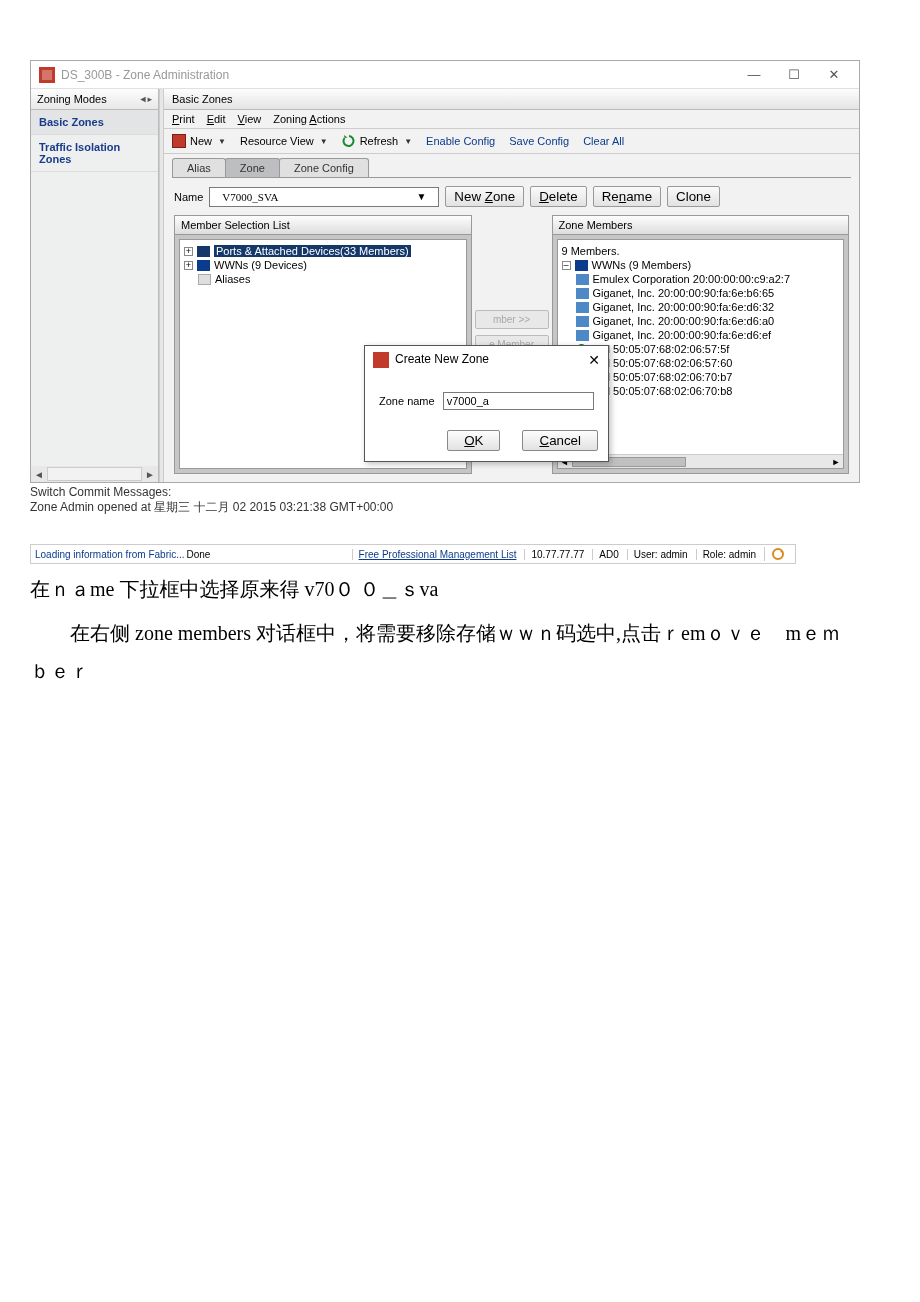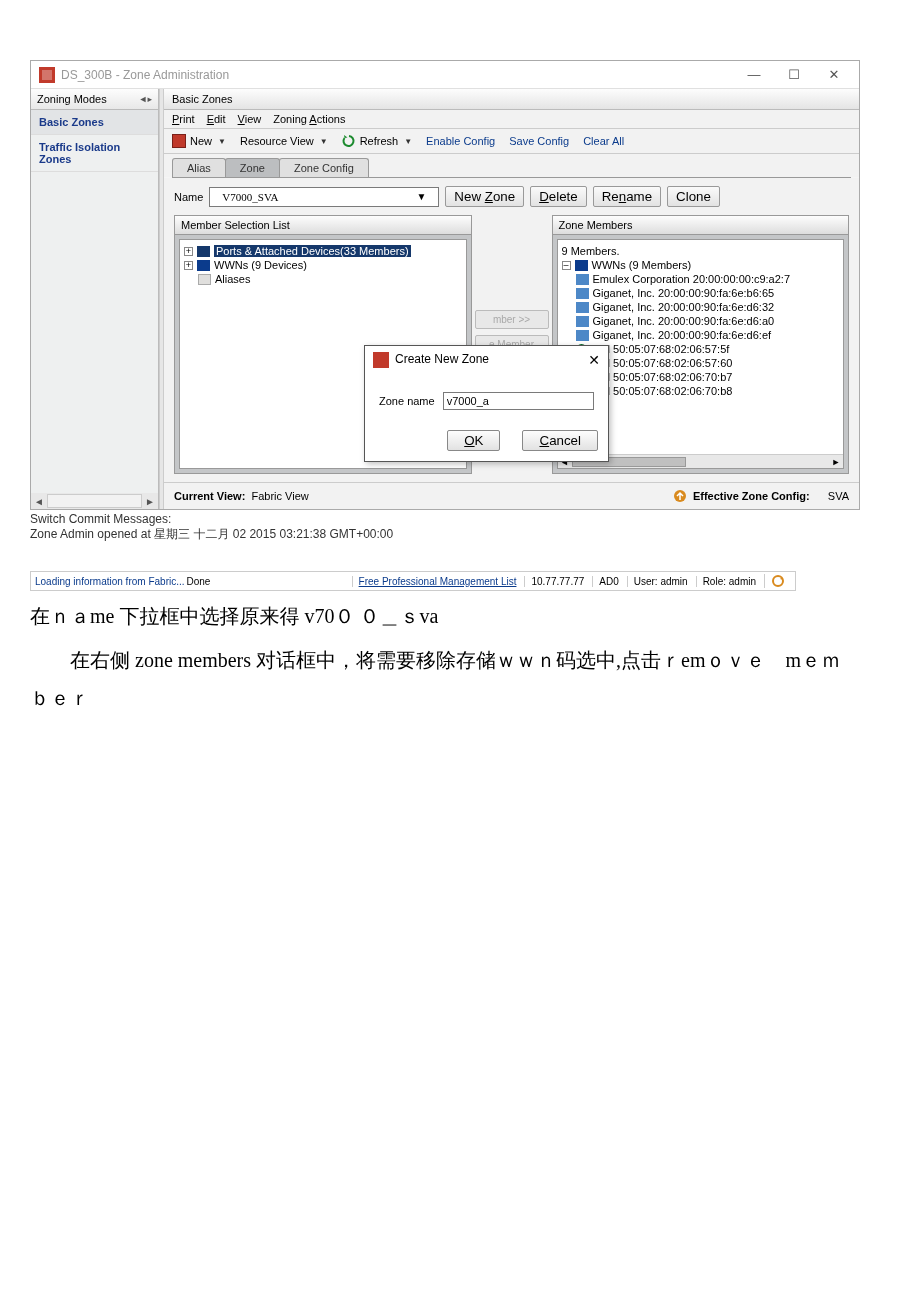--- a/index.html
+++ b/index.html
@@ -237,32 +237,20 @@
                   </div>
             <div class="tree-scroll">
                     <span class="arr">◄</span>
                     <div class="thumb"></div>
                     <div class="track"></div>
                     <span class="arr">►</span>
                   </div>
           </div>
         </div>
       </div>
-      <div class="footer">
-        <div><b>Current View:</b>&nbsp;&nbsp;<span>Fabric View</span></div>
-        <div style="display:flex;align-items:center;gap:6px;">
-          <span>
-                  <svg width="14" height="14" viewBox="0 0 14 14">
-                    <circle cx="7" cy="7" r="6" fill="#d98a1e"></circle>
-                    <path d="M4 7 L7 4 L10 7 M7 4 V11" stroke="#fff" stroke-width="1.5" fill="none"></path>
-                  </svg>
-                </span>
-          <b>Effective Zone Config:</b>&nbsp;&nbsp;<span>SVA</span>
-        </div>
-      </div>
     </div>
   </div>
 </div>
 
 <div class="dialog">
   <div class="dlg-title">
     <span style="width:16px;height:16px;">
             <svg viewBox="0 0 16 16">
               <rect width="16" height="16" fill="#c13a2b"></rect>
             </svg>

